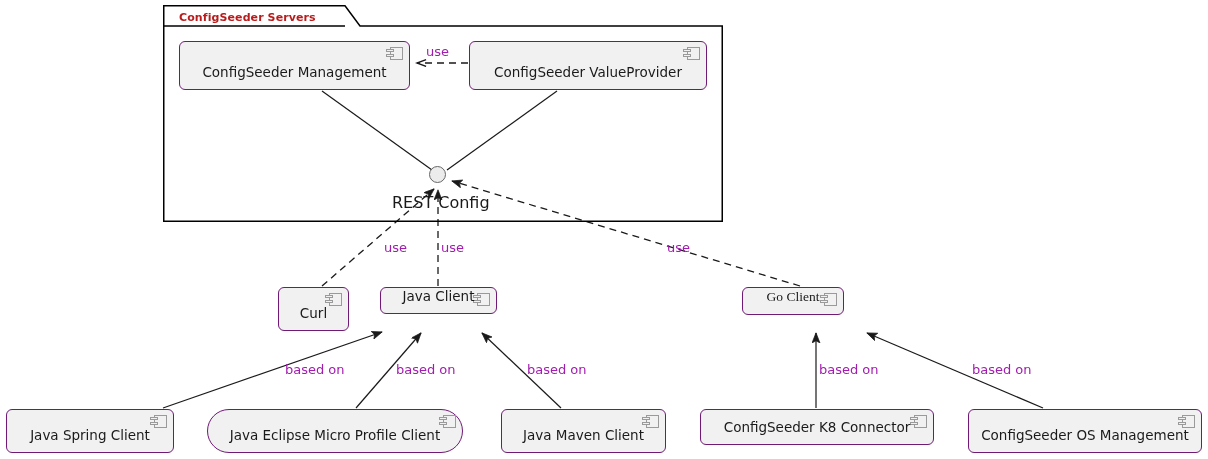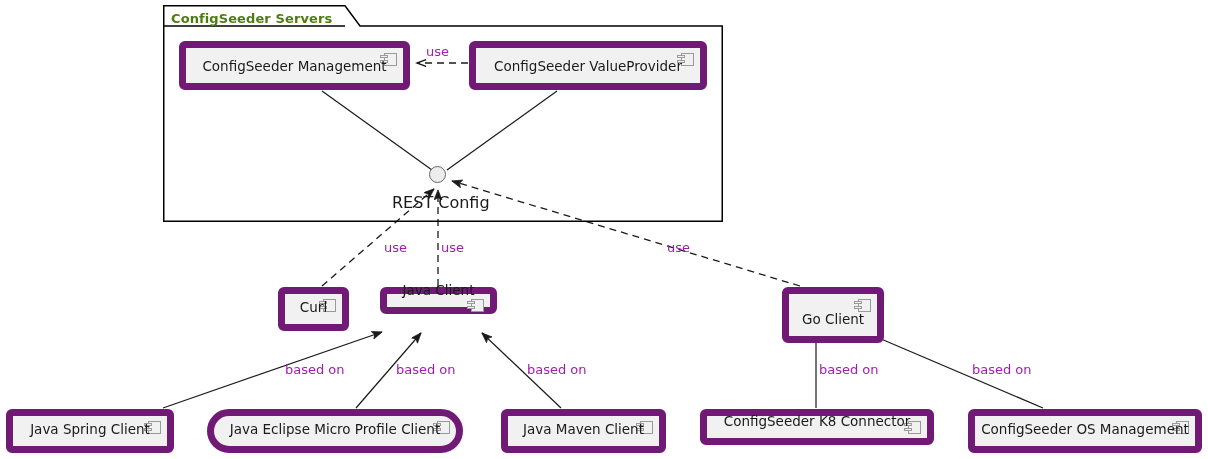--- a/index.html
+++ b/index.html
@@ -32,35 +32,35 @@
   .package-frame {
     position: absolute;
     left: 163px;
     top: 5px;
     width: 560px;
     height: 217px;
   }
   .package-frame svg { display: block; }
   .package-title {
     position: absolute;
-    left: 8px;
+    left: 16px;
     top: 6px;
-    font-size: 13px;
+    font-size: 11px;
     font-weight: bold;
-    color: #4d7c0f;
+    color: #b91c1c;
     white-space: nowrap;
     letter-spacing: 0.1px;
   }
 
   
   .component {
     position: absolute;
     box-sizing: border-box;
     background: #F1F1F1;
-    border: 7px solid #701a75;
+    border: 1px solid #701a75;
     border-radius: 6px;
     box-shadow: 0 0 0 0 transparent;
   }
   .component .comp-label {
     position: absolute;
     left: 0;
     right: 0;
     bottom: 9px;
     text-align: center;
     font-size: 13.5px;
@@ -230,21 +230,21 @@
 
   <div class="component" style="left:380px; top:287px; width:117px; height:27px;">
     <div class="comp-icon">
       <div class="icon-body"></div>
       <div class="icon-tab t1"></div>
       <div class="icon-tab t2"></div>
     </div>
     <div class="comp-label">Java Client</div>
   </div>
 
-  <div class="component" style="left:782px; top:287px; width:102px; height:56px;">
+  <div class="component" style="left:742px; top:287px; width:102px; height:28px;font-family:Liberation Serif, serif;">
     <div class="comp-icon">
       <div class="icon-body"></div>
       <div class="icon-tab t1"></div>
       <div class="icon-tab t2"></div>
     </div>
     <div class="comp-label">Go Client</div>
   </div>
 
   <div class="component" style="left:6px; top:409px; width:168px; height:44px;">
     <div class="comp-icon">

